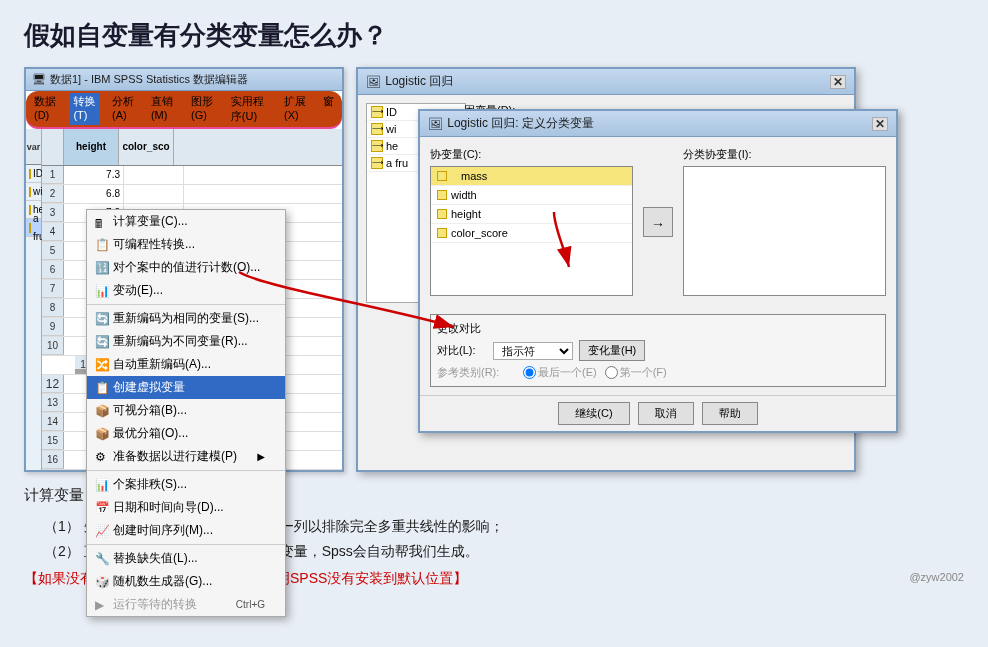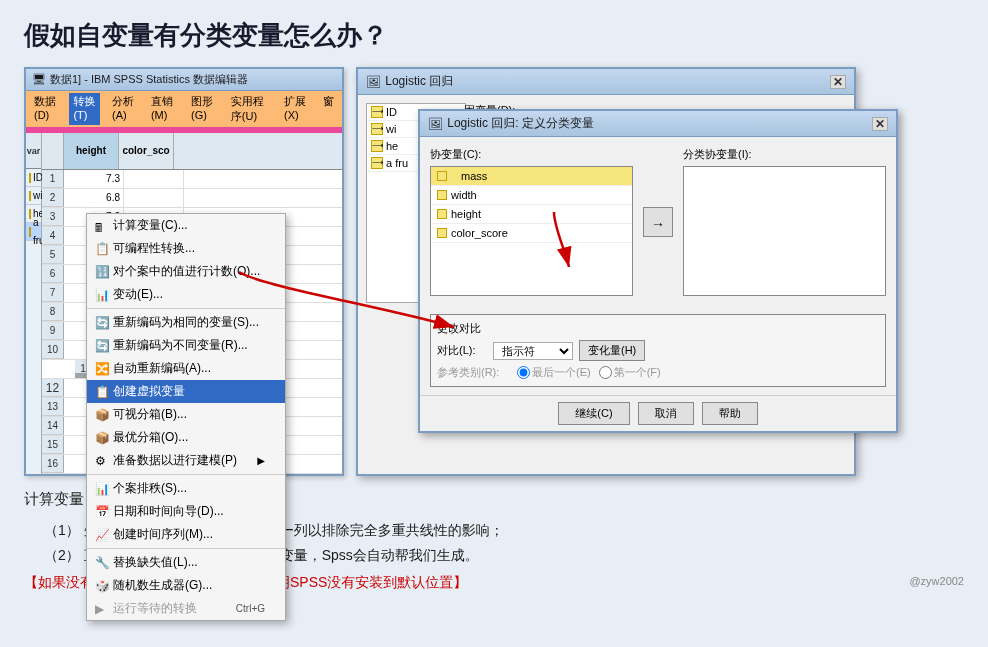--- a/index.html
+++ b/index.html
@@ -42,26 +42,27 @@
       padding: 3px 6px;
       font-size: 11px;
       color: #1a1a1a;
       border-bottom: 1px solid #7a9cc0;
       display: flex;
       align-items: center;
       gap: 4px;
     }
 
     .spss-menubar {
-      background: #fdba74;
-      border-bottom: 6px solid #ec4899;
+      background: #c2410c;
+      border-bottom: 2px solid #ec4899;
       padding: 2px 4px;
       font-size: 11px;
       display: flex;
       gap: 8px;
+      border-radius: 12px;
     }
 
     .spss-menu-item {
       padding: 1px 4px;
       cursor: pointer;
       color: #000;
     }
 
     .spss-menu-item.active {
       background: #316ac5;
@@ -399,20 +400,21 @@
       padding: 2px 8px;
       font-size: 11px;
       background: #e0e0e0;
       border: 1px solid #888;
       cursor: pointer;
     }
 
     .reference-row {
       display: flex;
       align-items: center;
+      gap: 6px;
     }
 
     .ref-label {
       font-size: 11px;
       color: #999;
       width: 80px;
     }
 
     .radio-group {
       display: flex;

